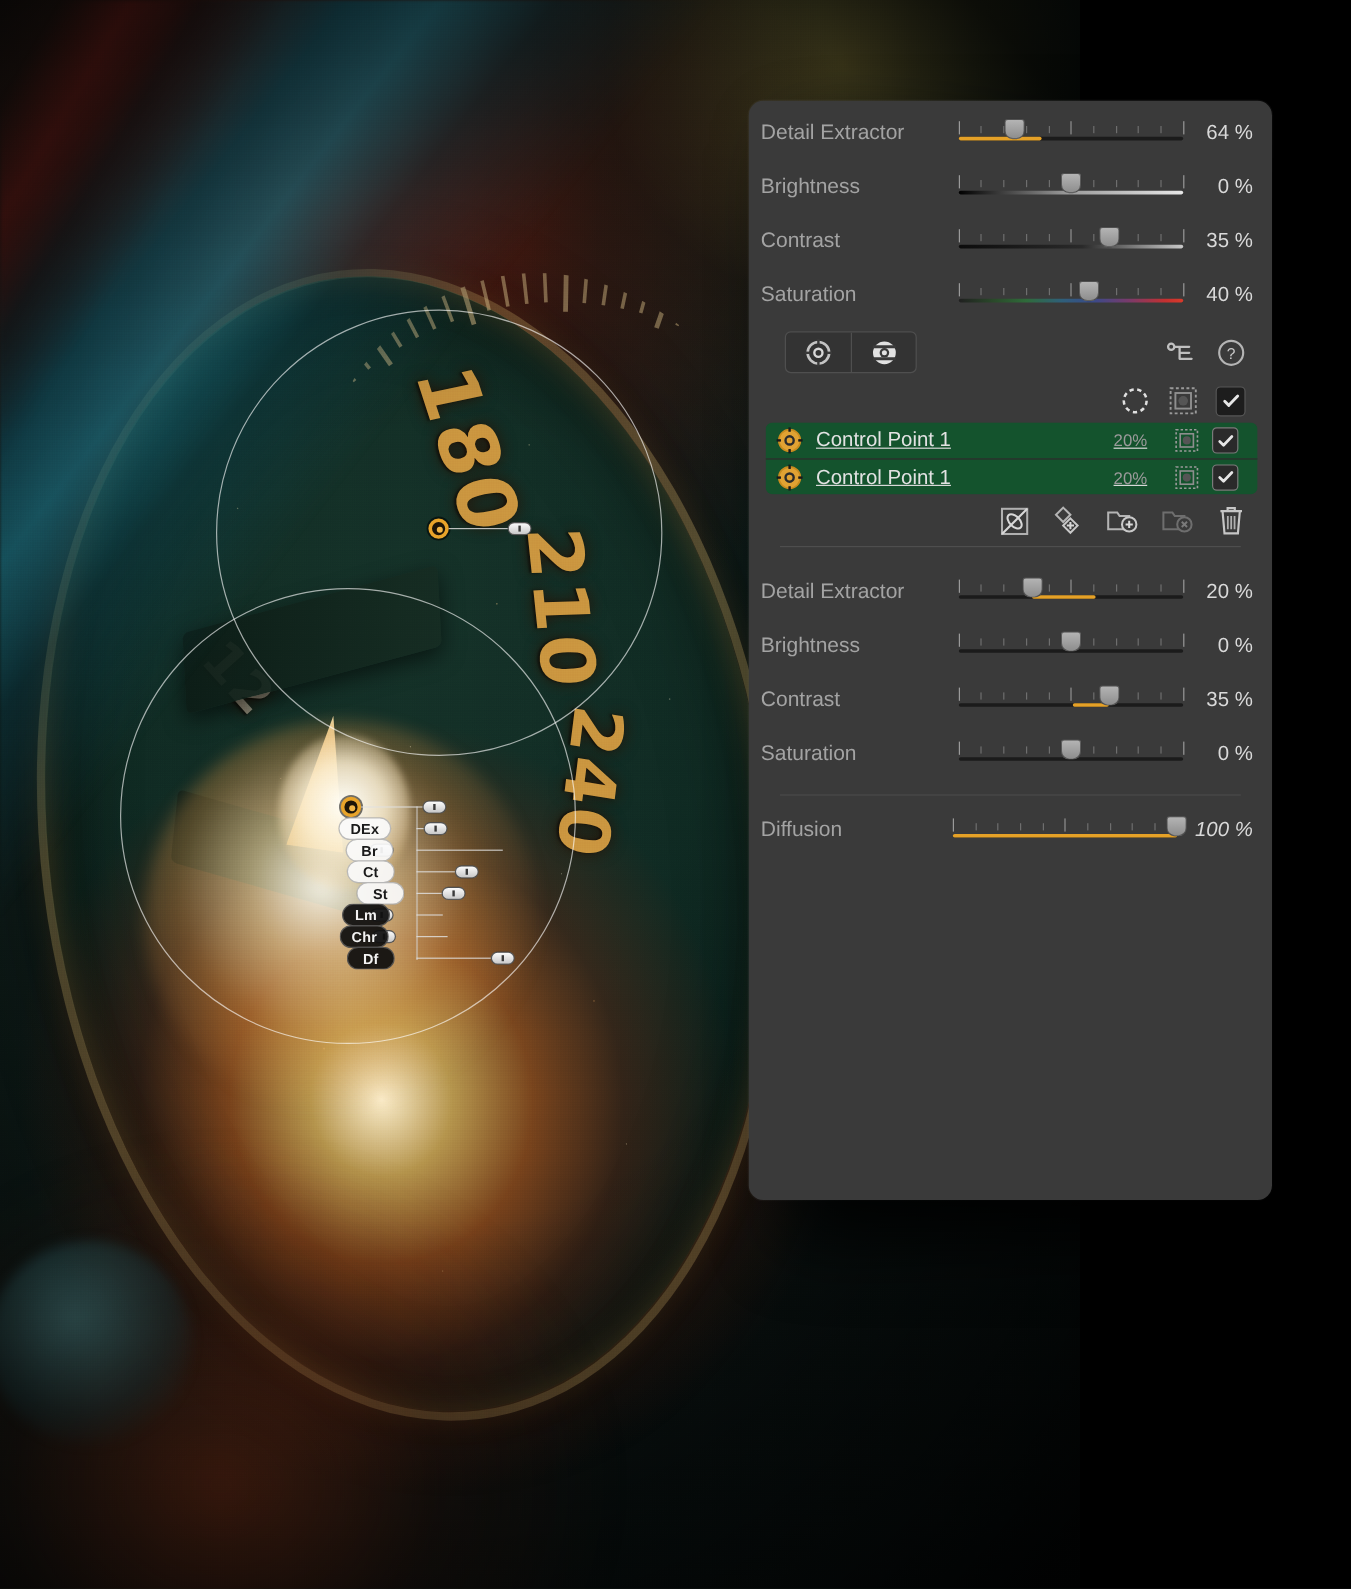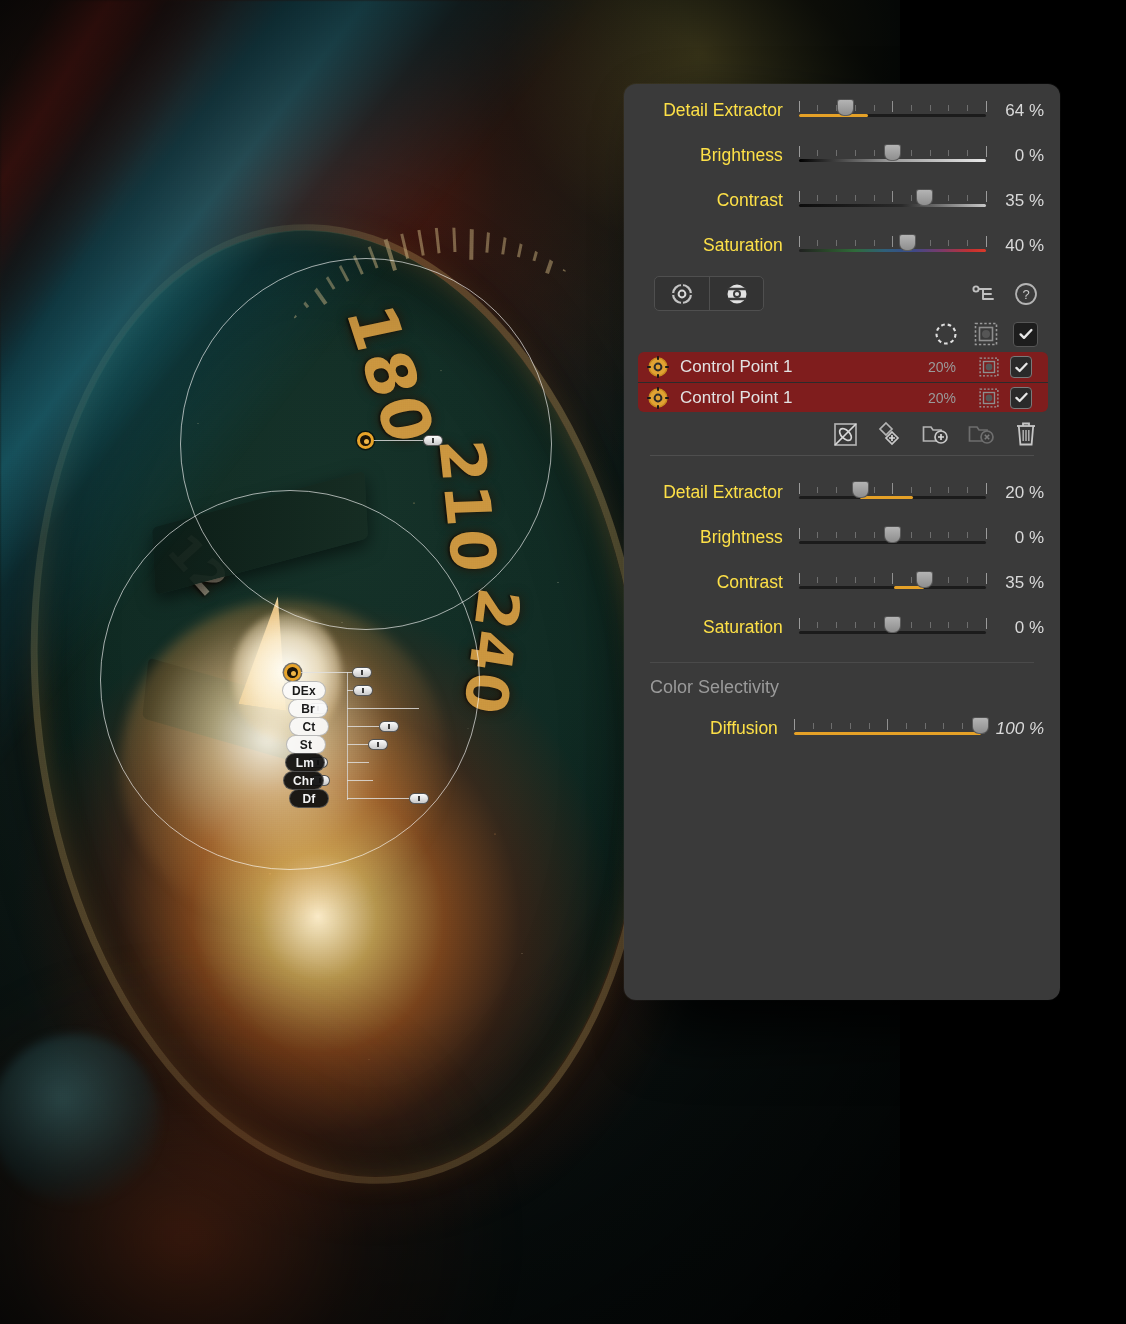--- a/index.html
+++ b/index.html
@@ -189,21 +189,21 @@
     border:1px solid #565656; display:flex; align-items:center; justify-content:center; flex:none;
   }
   .chk svg { display:block; }
   .chk.lg { width:25px; height:25px; }
 
   .ico { display:flex; align-items:center; justify-content:center; }
 
   
   .rows { padding:4px 16px 0 10px; }
   .row { display:flex; align-items:center; height:45px; }
-  .row .lbl { width:176px; text-align:right; padding-right:16px; font-size:17.5px; color:#fde047; white-space:nowrap; }
+  .row .lbl { width:176px; text-align:left; padding-right:16px; font-size:17.5px; color:#a3a3a3; white-space:nowrap; }
   .sl { position:relative; width:187px; height:26px; flex:none; }
   .sl .ticks { position:absolute; left:0; top:3px; width:100%; height:11px; }
   .sl .ticks b { position:absolute; top:4px; width:1px; height:6px; background:#6e6e6e; }
   .sl .ticks b.end { top:0; height:11px; background:#9a9a9a; }
   .sl .ticks b.mid { top:0; height:11px; background:#8f8f8f; }
   .sl .track {
     position:absolute; left:0; top:16px; width:100%; height:3px; border-radius:2px;
     background:#1b1b1b;
   }
   .sl .fill { position:absolute; top:16px; height:3px; background:#e5a127; border-radius:2px; }
@@ -226,22 +226,23 @@
     display:flex; border:1px solid #4f4f4f; border-radius:5px; overflow:hidden; background:#333;
   }
   .segbtn > div { width:54px; height:33px; display:flex; align-items:center; justify-content:center; }
   .segbtn > div + div { border-left:1px solid #4f4f4f; }
   .tb-right { margin-left:auto; display:flex; align-items:center; gap:18px; padding-right:4px; }
 
   
   .cols { display:flex; justify-content:flex-end; align-items:center; gap:14px; padding:4px 22px 5px 0; }
   .cplist { margin:0 12px 0 14px; border-radius:6px; overflow:hidden; }
   .cprow {
-    display:flex; align-items:center; height:30px; background:#7f1d1d;
+    display:flex; align-items:center; height:30px; background:#14532d;
     padding:0 10px 0 8px;
+    text-decoration:underline;
   }
   .cprow + .cprow { border-top:1px solid #2b2b2b; }
   .cprow .cpname { margin-left:10px; font-size:17px; color:#e2e2e2; }
   .cprow .cppct { margin-left:auto; font-size:14px; color:#9a9a9a; padding-right:18px; }
   .cprow .cpmask { width:30px; display:flex; justify-content:center; }
   .cprow .cpchk { width:34px; display:flex; justify-content:center; }
 
   .actions { display:flex; justify-content:flex-end; align-items:center; gap:19px; padding:9px 22px 2px 0; }
 
   .multirow { display:flex; align-items:center; padding:10px 22px 6px 26px; }
@@ -366,21 +367,21 @@
     <div class="cp-line" style="left:347px; top:726px; width:48px;"></div>
     <div class="cp-knob" style="left:379px; top:721px;">
         <i></i>
       </div>
     <div class="cp-pill" style="left:289px; top:717px;">Ct</div>
 
     <div class="cp-line" style="left:347px; top:744px; width:38px;"></div>
     <div class="cp-knob" style="left:368px; top:739px;">
         <i></i>
       </div>
-    <div class="cp-pill" style="left:286px; top:735px;">St</div>
+    <div class="cp-pill" style="left:297px; top:735px;">St</div>
 
     <div class="cp-line" style="left:347px; top:762px; width:22px;"></div>
     <div class="cp-knob" style="left:308px; top:757px;">
         <i></i>
       </div>
     <div class="cp-pill dark" style="left:285px; top:753px;">Lm</div>
 
     <div class="cp-line" style="left:347px; top:780px; width:26px;"></div>
     <div class="cp-knob" style="left:310px; top:775px;">
         <i></i>
@@ -728,21 +729,20 @@
             </div>
             <div class="track "></div>
             <div class="thumb" style="left:50%"></div>
           </div>
           <div class="val">0 %</div>
         </div>
       </div>
 
     <div class="divider thin" style="margin-top:12px;"></div>
 
-    <div class="sectitle">Color Selectivity</div>
     <div class="rows" id="cs-rows" style="padding-top:6px;">
         <div class="row">
           <div class="lbl">Diffusion</div>
           <div class="sl">
             <div class="ticks">
               <b class="end" style="left:0%"></b>
               <b class="" style="left:10%"></b>
               <b class="" style="left:20%"></b>
               <b class="" style="left:30%"></b>
               <b class="" style="left:40%"></b>

